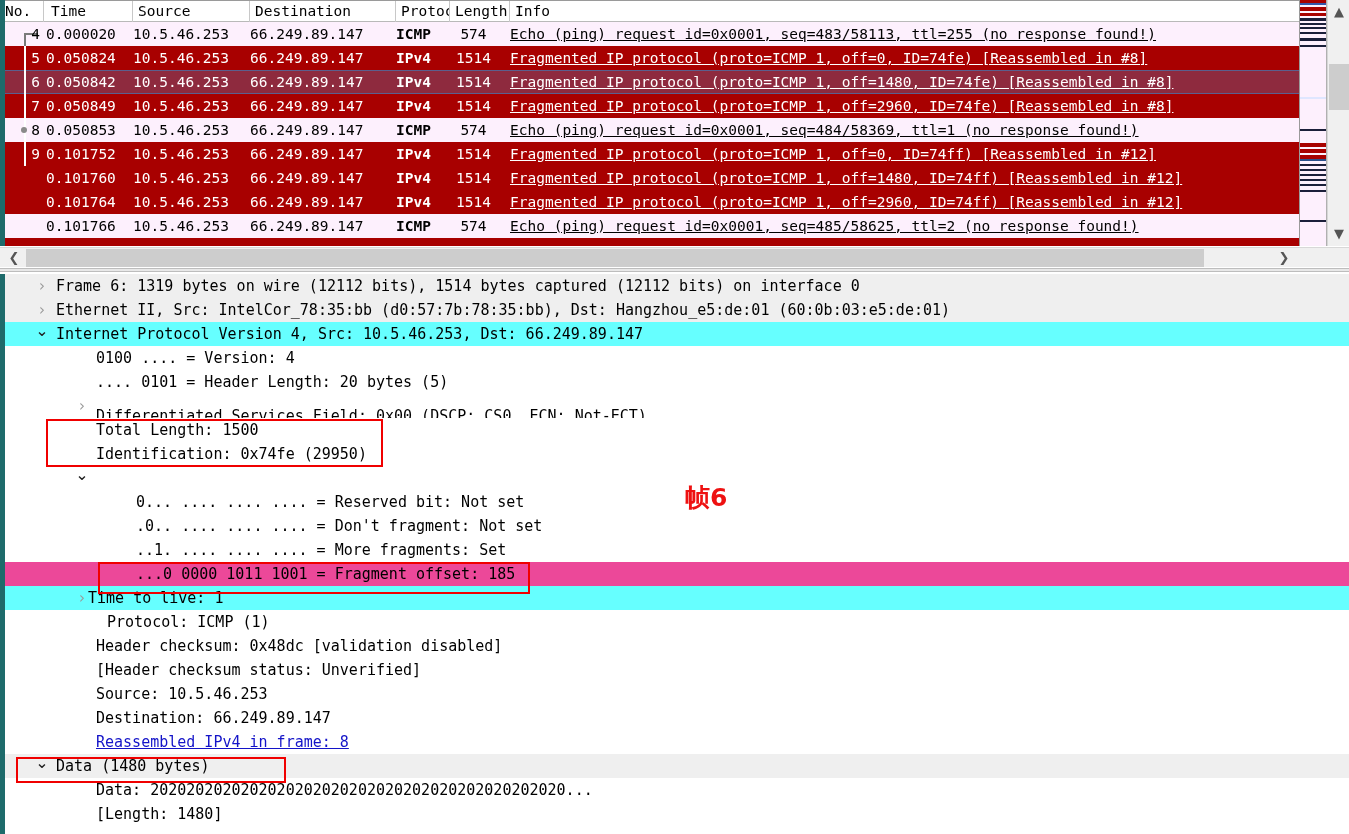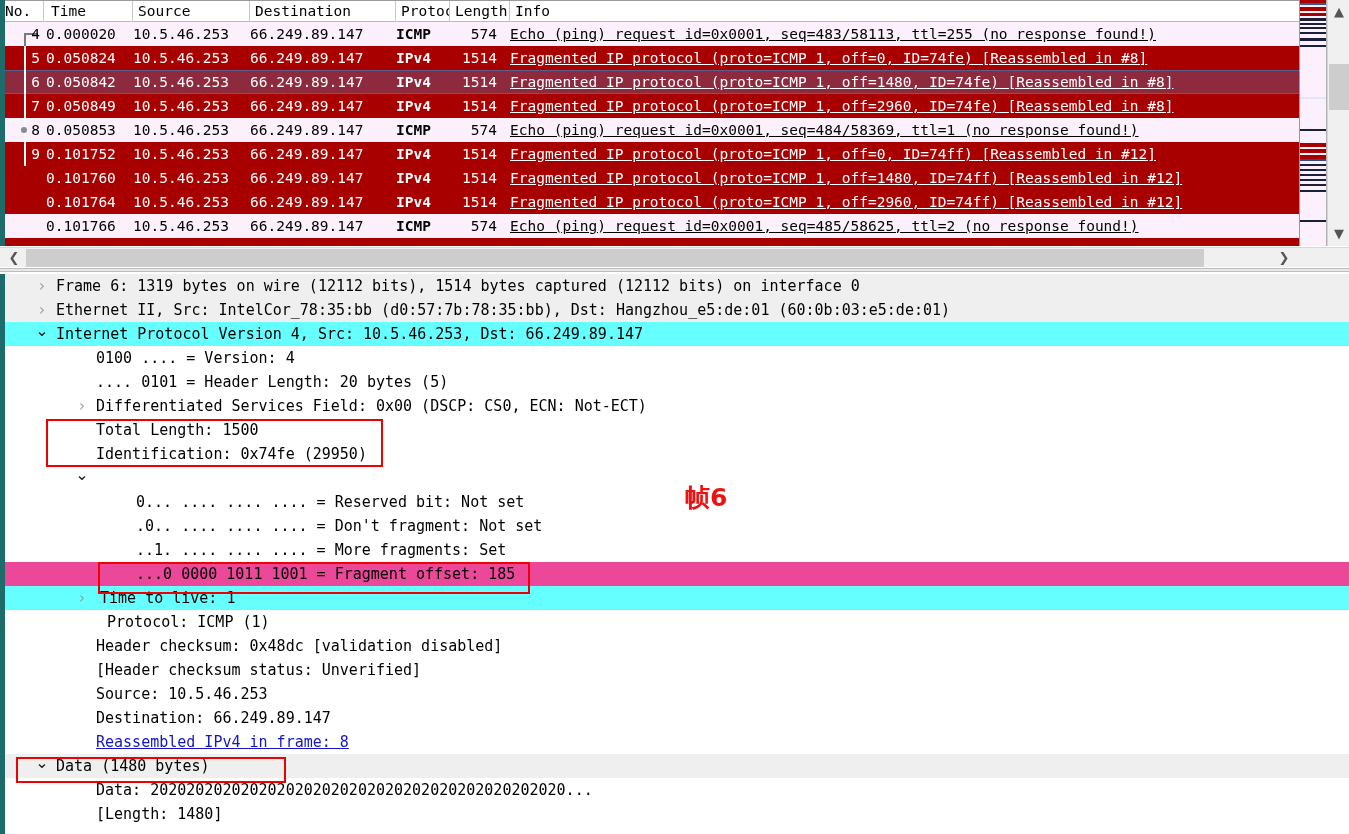--- a/index.html
+++ b/index.html
@@ -53,21 +53,21 @@
   .prow .cell {
     position: absolute; top: 0; height: 24px;
     overflow: hidden;
     white-space: nowrap;
   }
   .cell.num   { left: 0;   width: 44px;  text-align: right; padding-right: 4px; }
   .cell.time  { left: 46px; width: 86px; text-align: left; }
   .cell.src   { left: 133px; width: 116px; }
   .cell.dst   { left: 250px; width: 145px; }
   .cell.proto { left: 396px; width: 54px; font-weight: bold; }
-  .cell.len   { left: 450px; width: 52px; text-align: right; padding-right: 5px;}
+  .cell.len   { left: 450px; width: 52px; text-align: center; padding-right: 5px;}
   .cell.info  { left: 510px; width: 800px; text-decoration: underline; }
 
   .prow.pink  { background: #fdf0fd; color: #000000; }
   .prow.red   { background: #a80000; color: #ffffff; }
   .prow.sel   { background: #8e2a3e; color: #ffffff;
                 box-shadow: inset 0 1px 0 #5b5f8e, inset 0 -1px 0 #5b5f8e; }
 
   
   .relmark {
     position: absolute; left: 0; top: 0; width: 44px; height: 24px;
@@ -414,21 +414,21 @@
           <div class="dtext" style="left: 56px;">Internet Protocol Version 4, Src: 10.5.46.253, Dst: 66.249.89.147</div>
         </div>
         <div class="drow bg-white">
           <div class="dtext" style="left: 96px;">0100 .... = Version: 4</div>
         </div>
         <div class="drow bg-white">
           <div class="dtext" style="left: 96px;">.... 0101 = Header Length: 20 bytes (5)</div>
         </div>
         <div class="drow bg-white">
           <div class="twisty" style="left: 74px; font-size: 15px;">›</div>
-          <div class="dtext" style="left: 96px;">Differentiated Services Field: 0x00 (DSCP: CS0, ECN: Not-ECT)</div>
+          <div class="dtext" style="left: 96px; margin-top: 10px;">Differentiated Services Field: 0x00 (DSCP: CS0, ECN: Not-ECT)</div>
         </div>
         <div class="drow bg-white">
           <div class="dtext" style="left: 96px;">Total Length: 1500</div>
         </div>
         <div class="drow bg-white">
           <div class="dtext" style="left: 96px;">Identification: 0x74fe (29950)</div>
         </div>
         <div class="drow bg-white">
           <div class="twisty open" style="left: 74px; font-size: 16px; line-height: 18px;">⌄</div>
           <div class="dtext" style="left: 96px; margin-top: 20px;">Flags: 0x20b9, More fragments</div>
@@ -440,21 +440,21 @@
           <div class="dtext" style="left: 136px;">.0.. .... .... .... = Don't fragment: Not set</div>
         </div>
         <div class="drow bg-white">
           <div class="dtext" style="left: 136px;">..1. .... .... .... = More fragments: Set</div>
         </div>
         <div class="drow bg-sel">
           <div class="dtext" style="left: 136px;">...0 0000 1011 1001 = Fragment offset: 185</div>
         </div>
         <div class="drow bg-cyan">
           <div class="twisty" style="left: 74px; font-size: 15px;">›</div>
-          <div class="dtext" style="left: 100px;">Time to live: 1</div>
+          <div class="dtext" style="left: 88px;">Time to live: 1</div>
         </div>
         <div class="drow bg-white">
           <div class="dtext" style="left: 96px; margin-left: 11px;">Protocol: ICMP (1)</div>
         </div>
         <div class="drow bg-white">
           <div class="dtext" style="left: 96px;">Header checksum: 0x48dc [validation disabled]</div>
         </div>
         <div class="drow bg-white">
           <div class="dtext" style="left: 96px;">[Header checksum status: Unverified]</div>
         </div>

